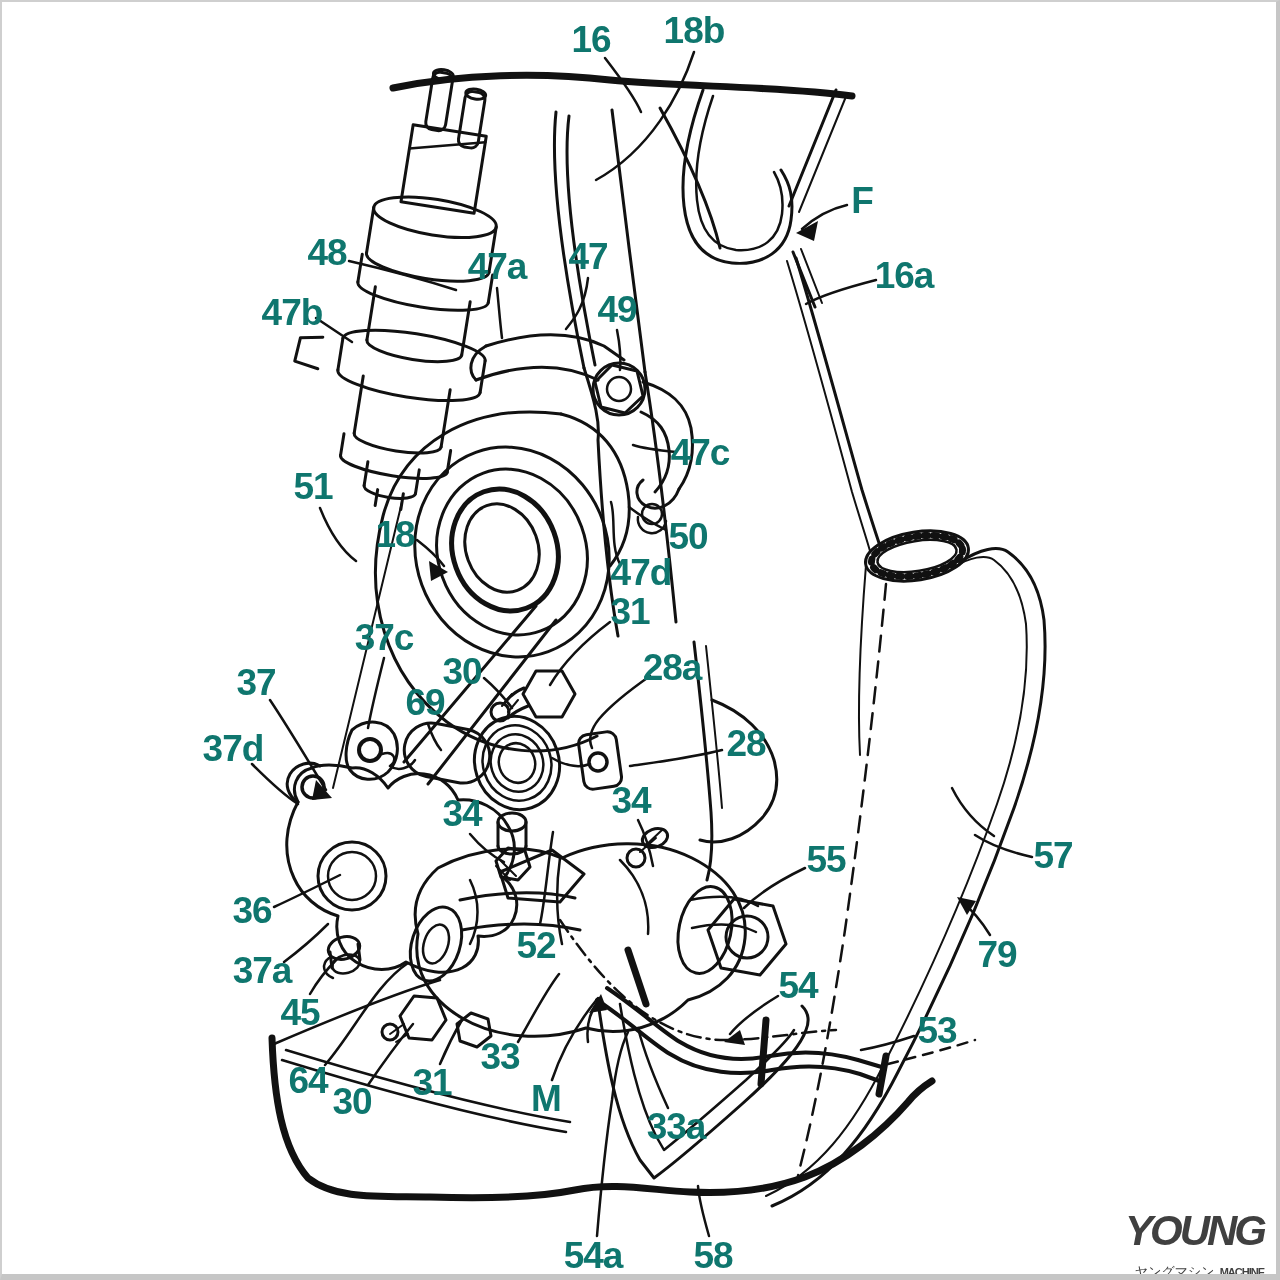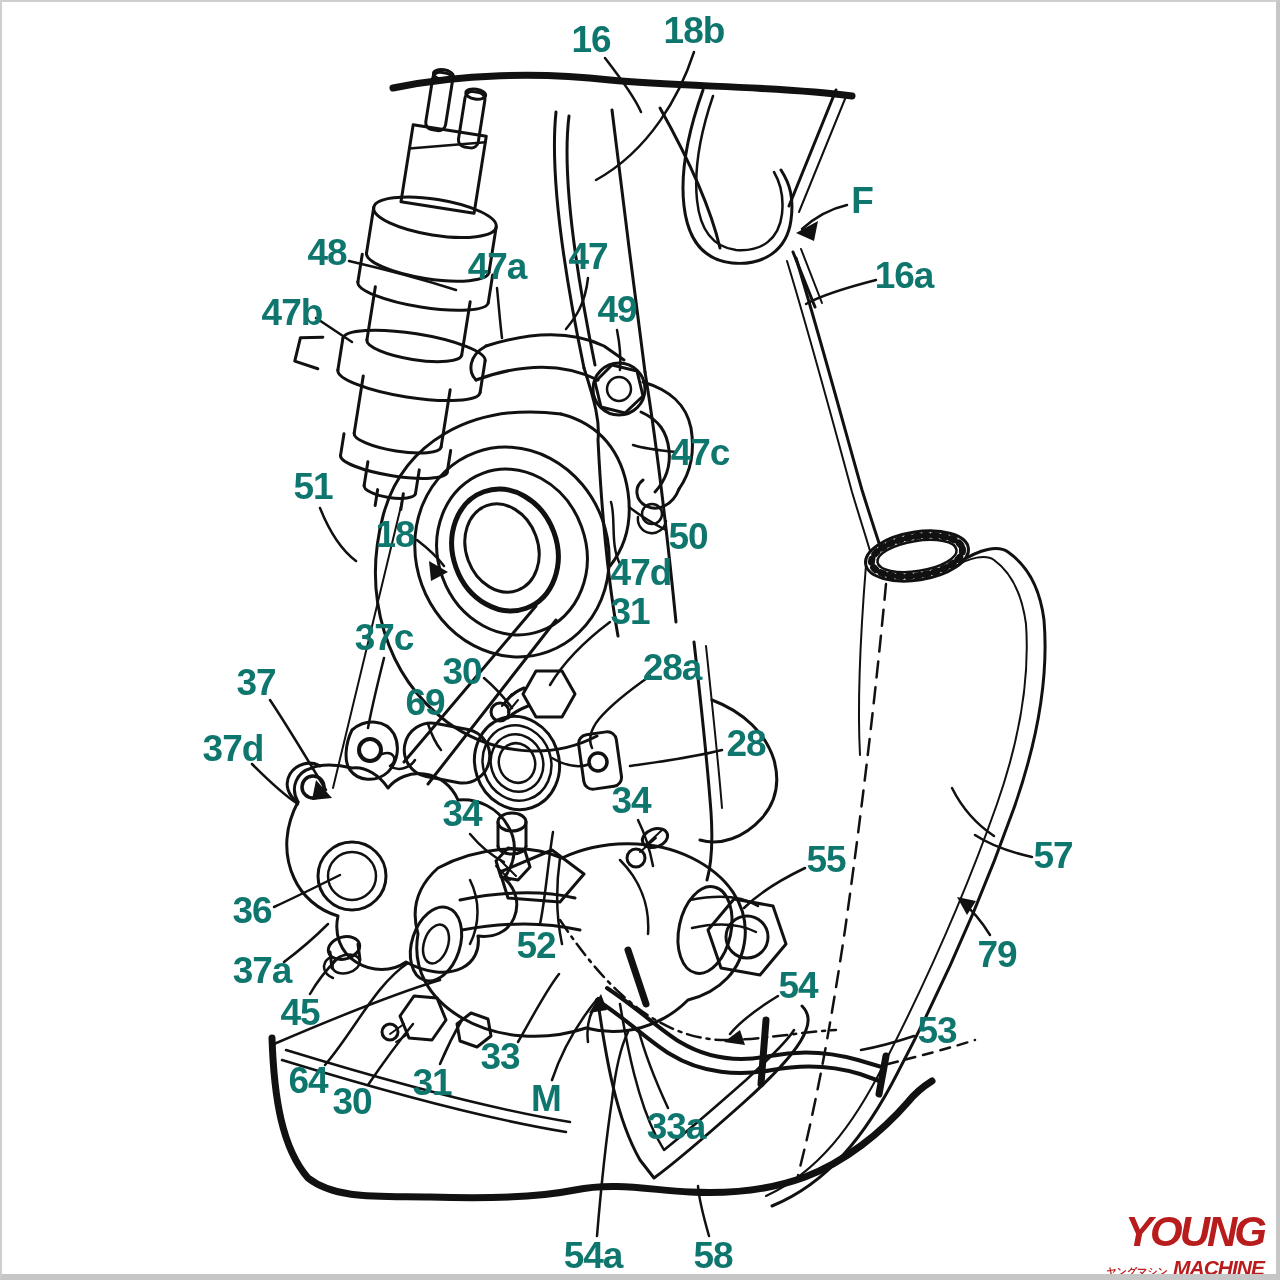--- a/index.html
+++ b/index.html
@@ -8,22 +8,22 @@
   #frame-border{position:absolute;inset:0;pointer-events:none;
         border-top:2px solid #cfcfcf;border-left:2px solid #cfcfcf;
         border-right:4px solid #c6c6c6;border-bottom:6px solid #c6c6c6;}
   svg{position:absolute;left:0;top:0;}
   .lbl{position:absolute;transform:translate(-50%,-50%);
        left:calc(var(--x)*1px);top:calc(var(--y)*1px);
        font-weight:700;font-size:37px;color:#0f766e;letter-spacing:-1px;white-space:nowrap;}
   #watermark{position:absolute;right:16px;bottom:2px;text-align:right;line-height:0.9;}
   #wm-young{font-size:42px;font-weight:800;font-style:italic;letter-spacing:-3px;display:block;}
   #wm-row{display:flex;align-items:baseline;justify-content:flex-end;gap:5px;}
-  #wm-jp{font-size:10px;font-weight:700;margin-top:16px;}
-  #wm-machine{font-size:21px;font-weight:800;font-style:italic;letter-spacing:-1px;}
+  #wm-jp{font-size:13px;font-weight:400;margin-top:16px;}
+  #wm-machine{font-size:11px;font-weight:800;letter-spacing:-1px;}
 </style>
 </head>
 <body>
 
 <div id="page">
 
 <svg width="1280" height="1280" viewBox="0 0 1280 1280" fill="none" stroke="#111" stroke-width="3" stroke-linecap="round" stroke-linejoin="round">
 
   <g stroke-width="7">
     <path d="M393,88 C460,74 540,72 610,80 C680,87 780,86 852,96"></path>
@@ -307,21 +307,21 @@
     <div class="lbl" style="--x:352;--y:1102">30</div>
     <div class="lbl" style="--x:432;--y:1083">31</div>
     <div class="lbl" style="--x:500;--y:1057">33</div>
     <div class="lbl" style="--x:546;--y:1099">M</div>
     <div class="lbl" style="--x:937;--y:1031">53</div>
     <div class="lbl" style="--x:676;--y:1127">33a</div>
     <div class="lbl" style="--x:593;--y:1256">54a</div>
     <div class="lbl" style="--x:713;--y:1256">58</div>
   </div>
 
-  <div id="watermark" style="color:#b91c1c;">
+  <div id="watermark" style="color:#404040;">
     <span id="wm-young">YOUNG</span>
     <span id="wm-row">
       <span id="wm-jp">ヤングマシン</span>
       <span id="wm-machine">MACHINE</span>
     </span>
   </div>
 
   <div id="frame-border"></div>
 </div>
 

